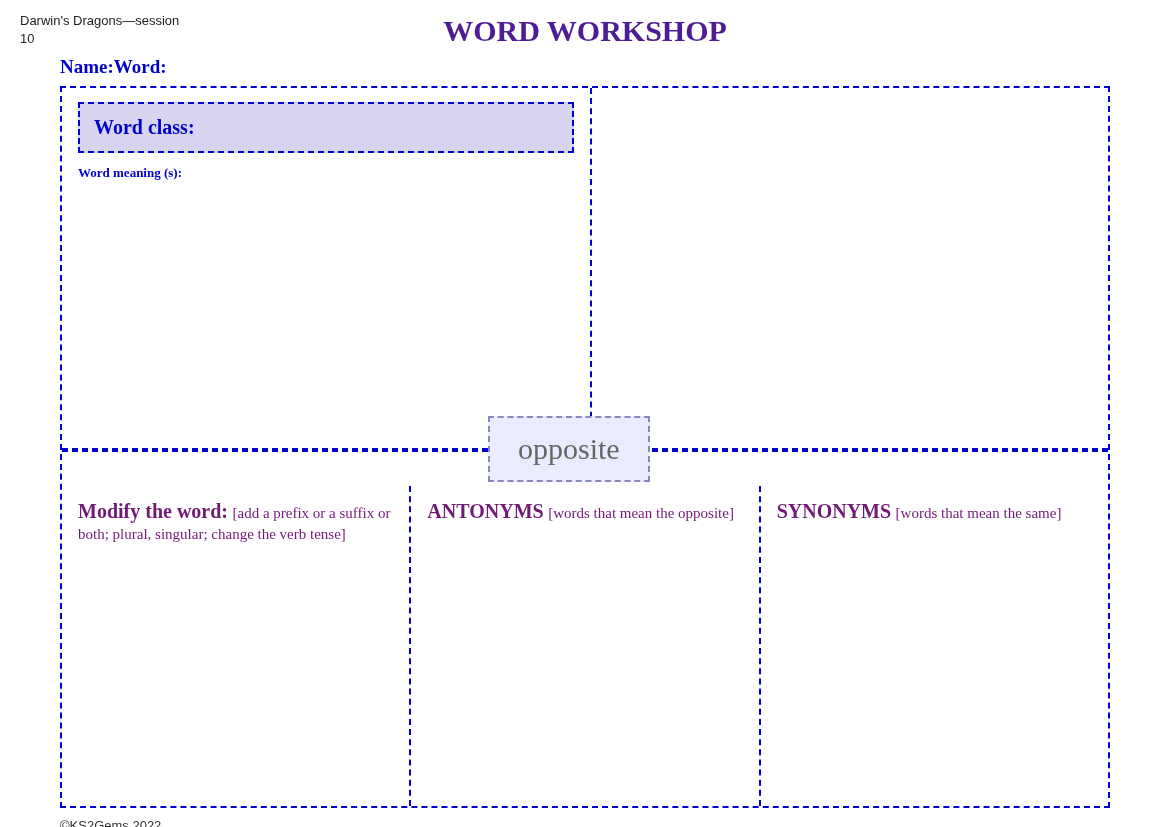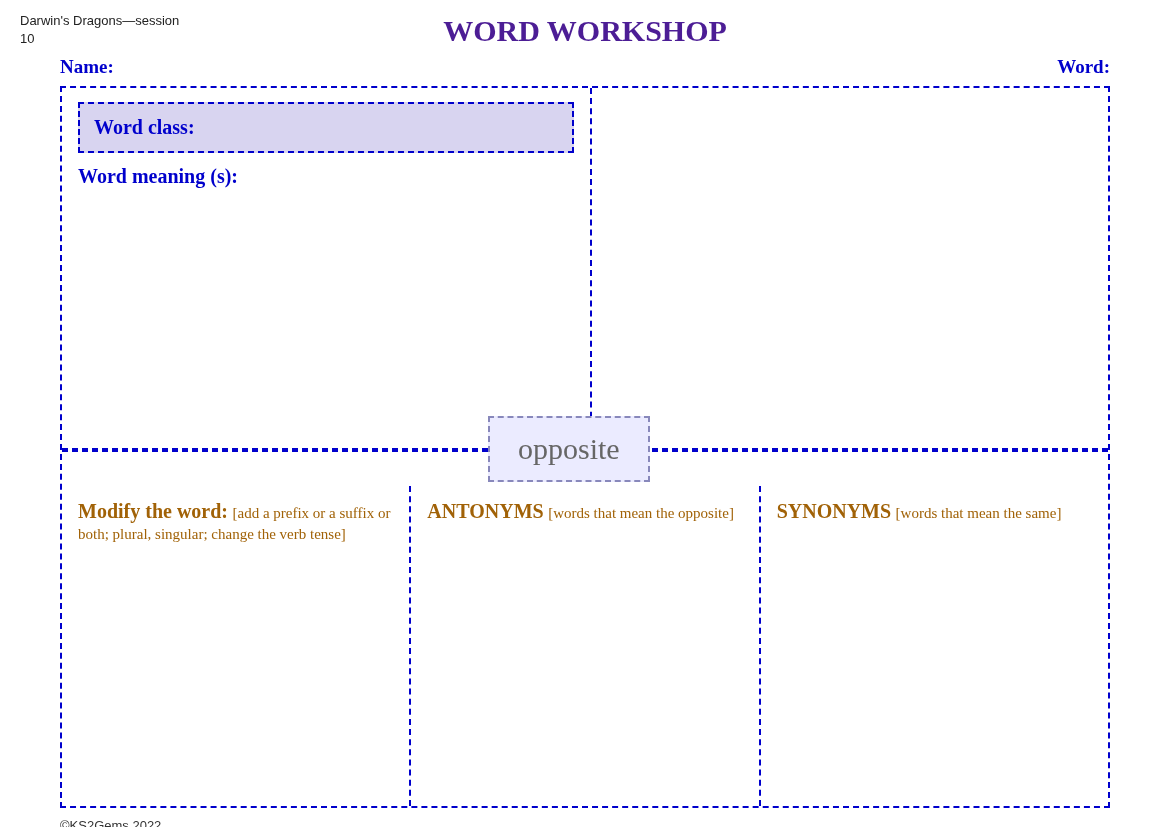--- a/index.html
+++ b/index.html
@@ -28,21 +28,20 @@
       font-size: 30px;
       font-weight: bold;
       color: #4c1d95;
       font-family: 'Comic Sans MS', cursive;
       flex: 1;
       margin-top: 4px;
     }
 
     .name-date-row {
       display: flex;
-      justify-content: space-between;
       padding: 8px 40px 8px 40px;
     }
 
     .name-label, .date-label {
       font-size: 19px;
       font-weight: bold;
       color: #0000cc;
       font-family: 'Comic Sans MS', cursive;
     }
 
@@ -82,21 +81,21 @@
     }
 
     .word-class-label {
       font-size: 20px;
       font-weight: bold;
       color: #0000cc;
       font-family: 'Comic Sans MS', cursive;
     }
 
     .word-meaning-label {
-      font-size: 20px;
+      font-size: 13px;
       font-weight: bold;
       color: #0000cc;
       font-family: 'Comic Sans MS', cursive;
       margin-bottom: 18px;
     }
 
     .use-in-sentence-label {
       font-size: 20px;
       font-weight: bold;
       color: #0000cc;
@@ -116,21 +115,21 @@
       border-right: 2px dashed #0000cc;
     }
 
     .bottom-col:last-child {
       border-right: none;
     }
 
     .bottom-col-title {
       font-size: 18px;
       font-weight: bold;
-      color: #a16207;
+      color: #701a75;
       font-family: 'Comic Sans MS', cursive;
       margin-bottom: 4px;
     }
 
     .bottom-col-title .bold-word {
       font-size: 20px;
       font-weight: bold;
     }
 
     .bottom-col-title .note {

